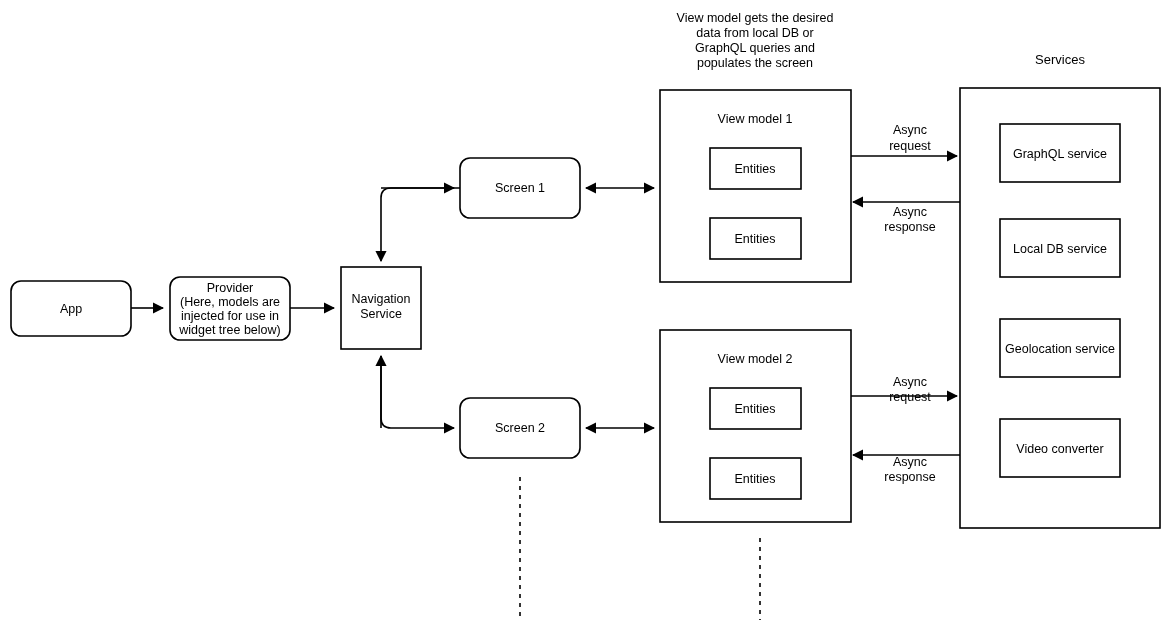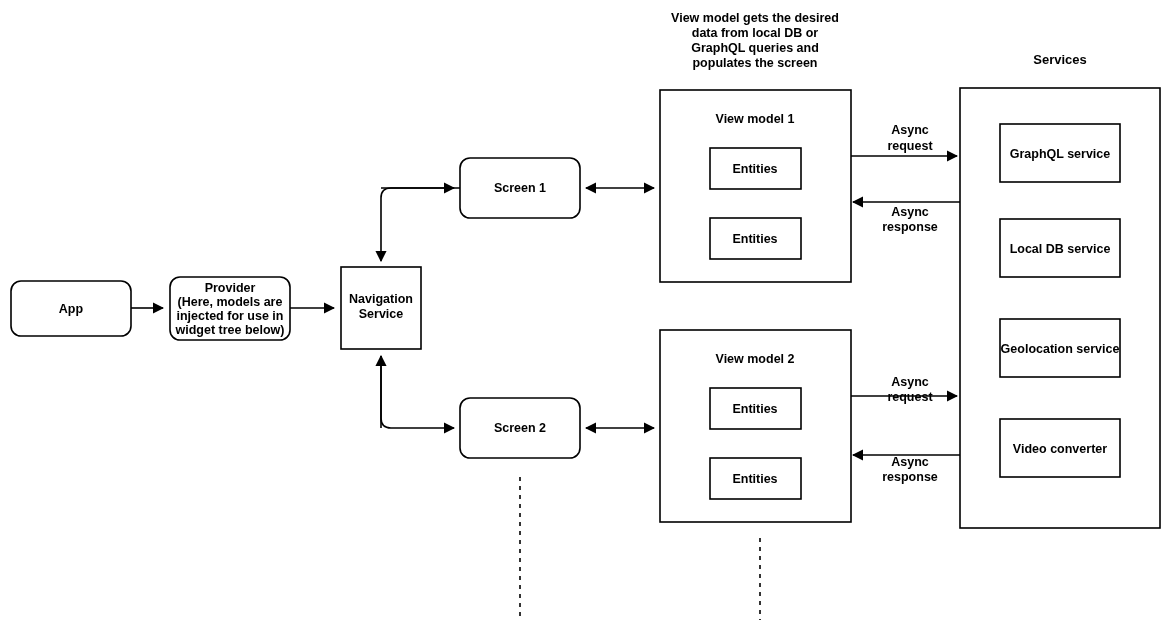--- a/index.html
+++ b/index.html
@@ -10,21 +10,20 @@
   body {
     width: 1171px;
     height: 630px;
     font-family: "Liberation Sans", sans-serif;
     overflow: hidden;
   }
   #diagram-root {
     position: relative;
     width: 1171px;
     height: 630px;
-    font-weight: bold;
   }
   svg.diagram {
     position: absolute;
     top: 0;
     left: 0;
     width: 1171px;
     height: 630px;
   }
   .node-rect {
     fill: #ffffff;

